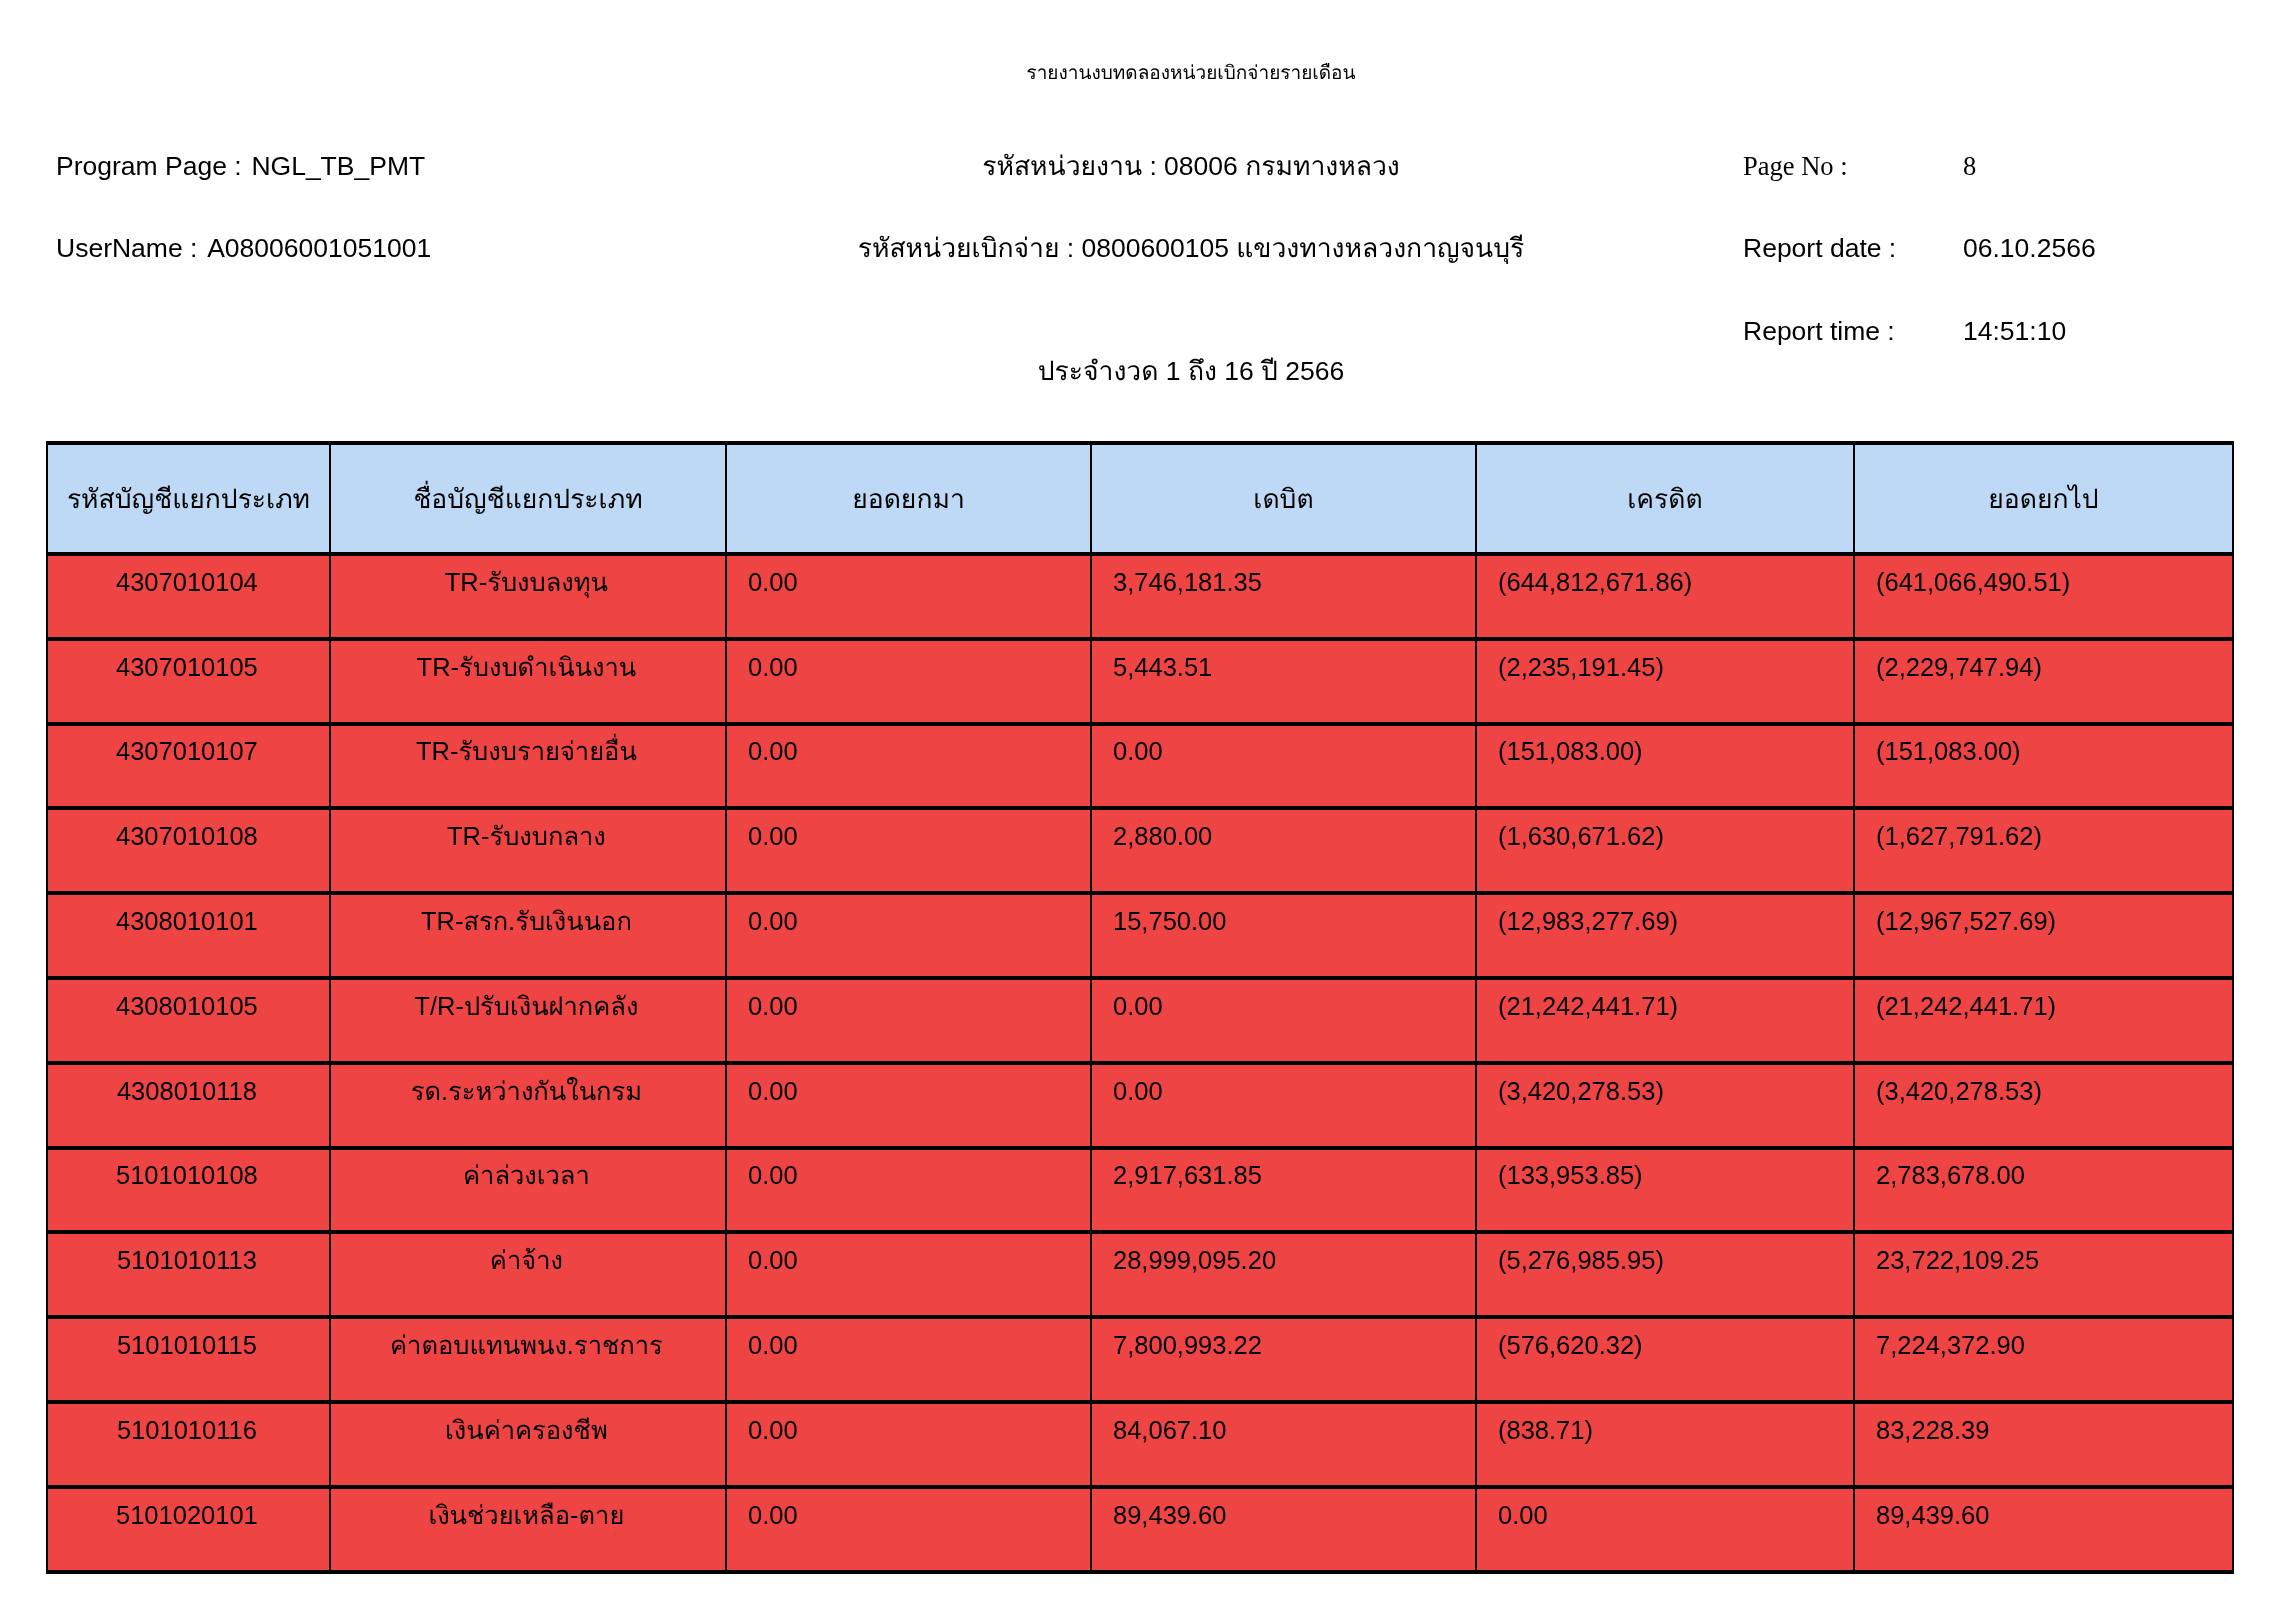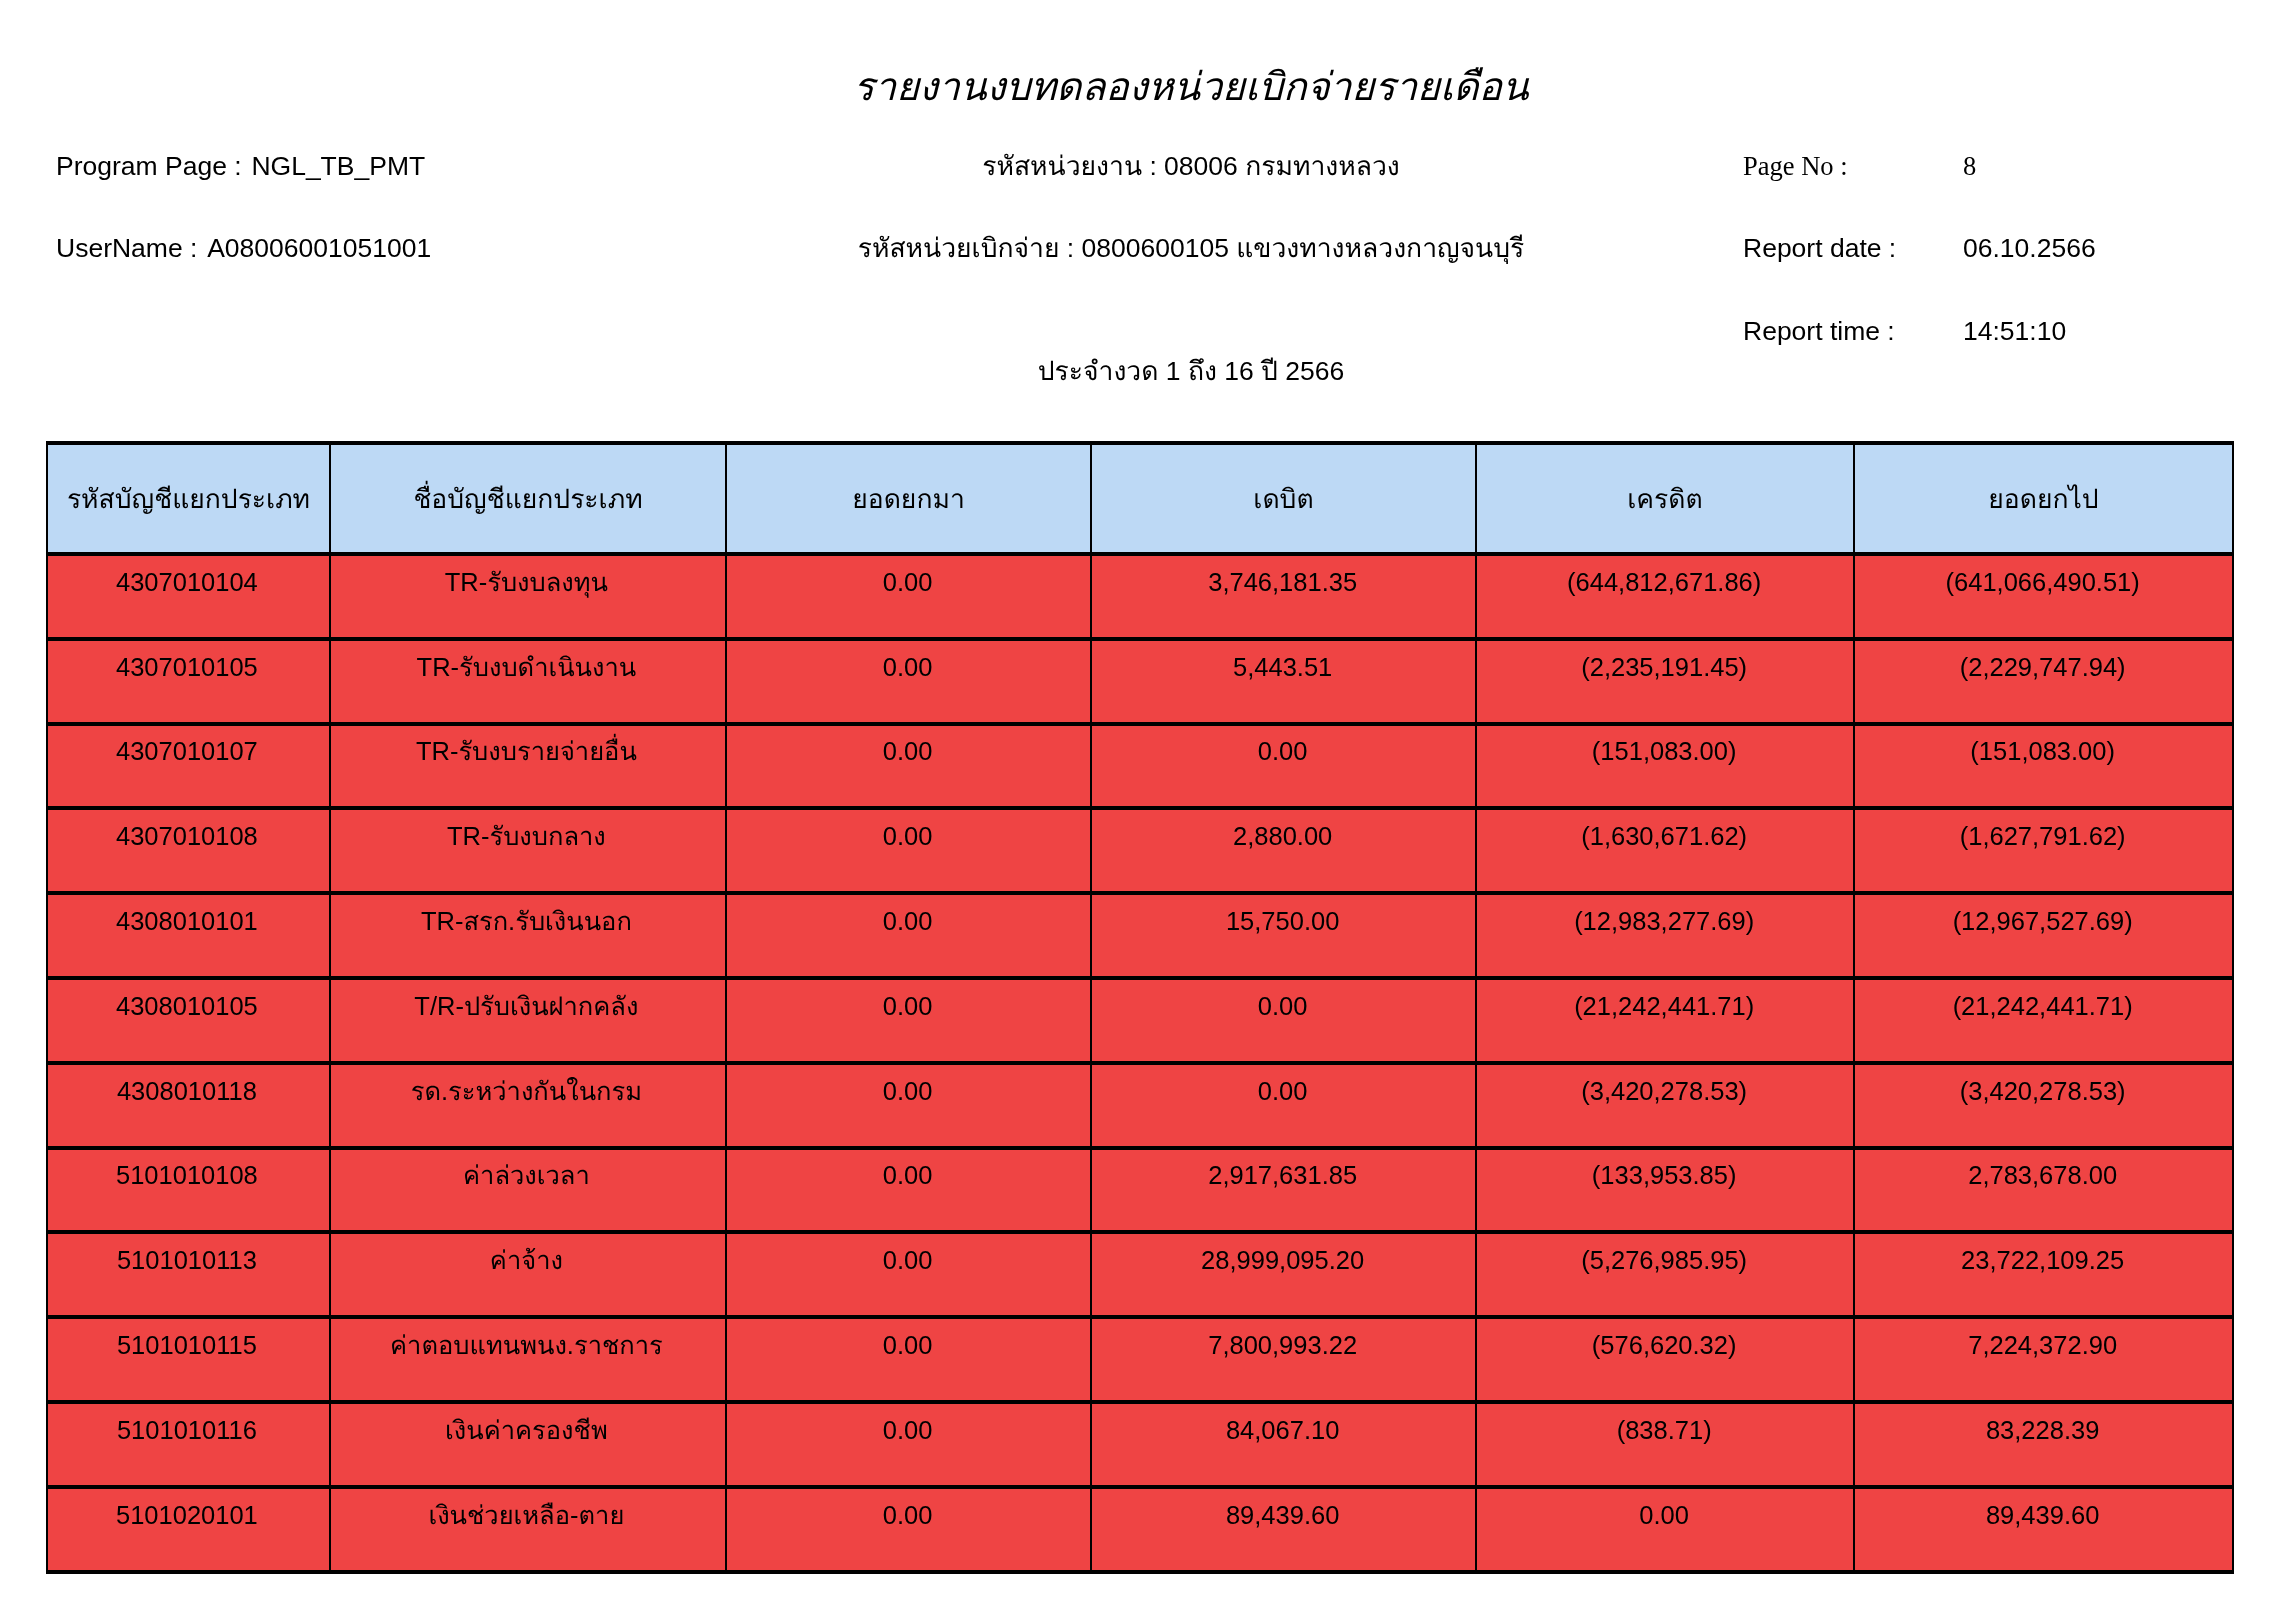--- a/index.html
+++ b/index.html
@@ -13,21 +13,21 @@
     position: relative;
     width: 2293px;
     height: 1620px;
     background: #FFFFFF;
     overflow: hidden;
   }
   
   .hline { position: absolute; white-space: nowrap; font-size: 26.5px; line-height: 1.45; }
   .title-line {
     top: 59px; left: 549px; width: 1284px;
-    text-align: center; font-size: 39px; font-style: italic;
+    text-align: center; font-size: 19px;
   }
   .center-line { left: 549px; width: 1284px; text-align: center; }
   .left-line   { left: 56px; }
   .right-line  { left: 1743px; width: 544px; }
   .right-line .rlabel { display: inline-block; width: 220px; }
   .right-line .rvalue { display: inline-block; }
   .lv-gap { margin-left: 9.8px; }
   
   .tb-wrap { position: absolute; top: 441px; left: 46px; }
   table.report {
@@ -53,21 +53,21 @@
   }
   table.report td {
     height: 72px;
     vertical-align: top;
     padding-top: 7.8px;
     font-size: 25.5px;
     line-height: 1.45;
     white-space: nowrap;
   }
   td.cell-txt { text-align: center;  padding-left: 11.8px; padding-right: 15px; }
-  td.cell-num { text-align: center; padding-right: 13.7px; padding-left: 12px; }
+  td.cell-num { text-align: left; padding-right: 13.7px; padding-left: 21px; }
 </style>
 </head>
 <body>
 
 <div class="sheet">
 
   <div class="hline title-line">รายงานงบทดลองหน่วยเบิกจ่ายรายเดือน</div>
 
   <div class="hline left-line" style="top:147px;">
     <span>Program Page :</span><span class="lv-gap">NGL_TB_PMT</span>

